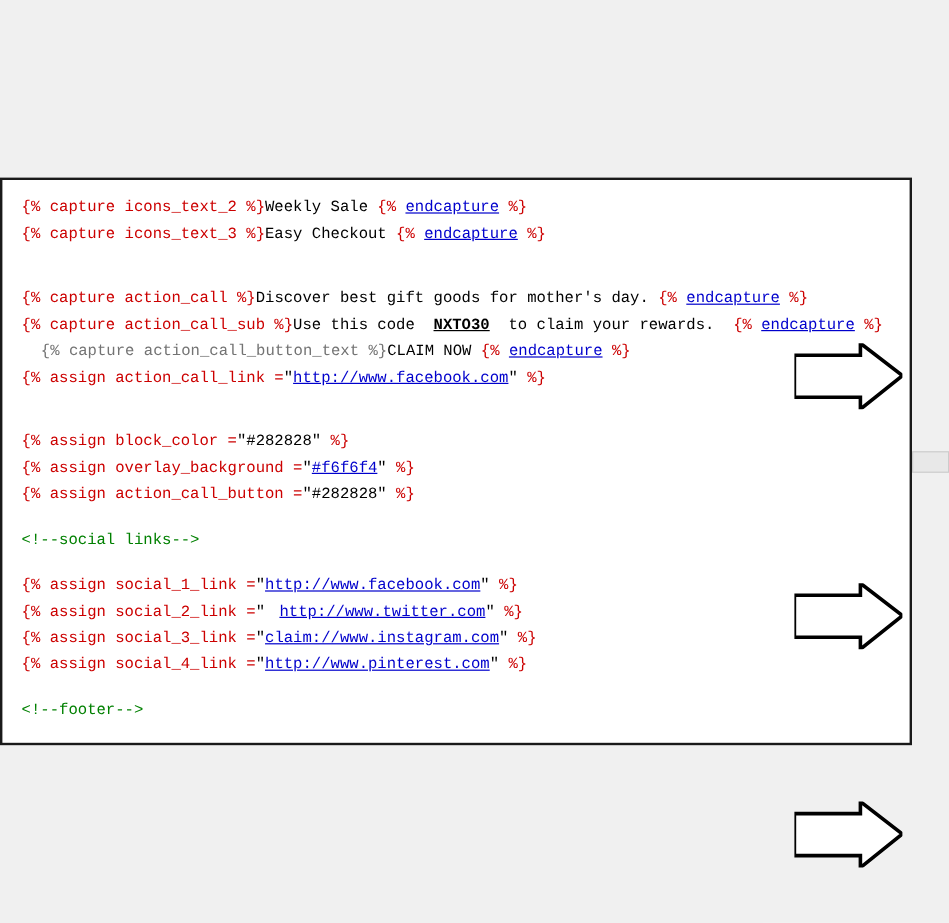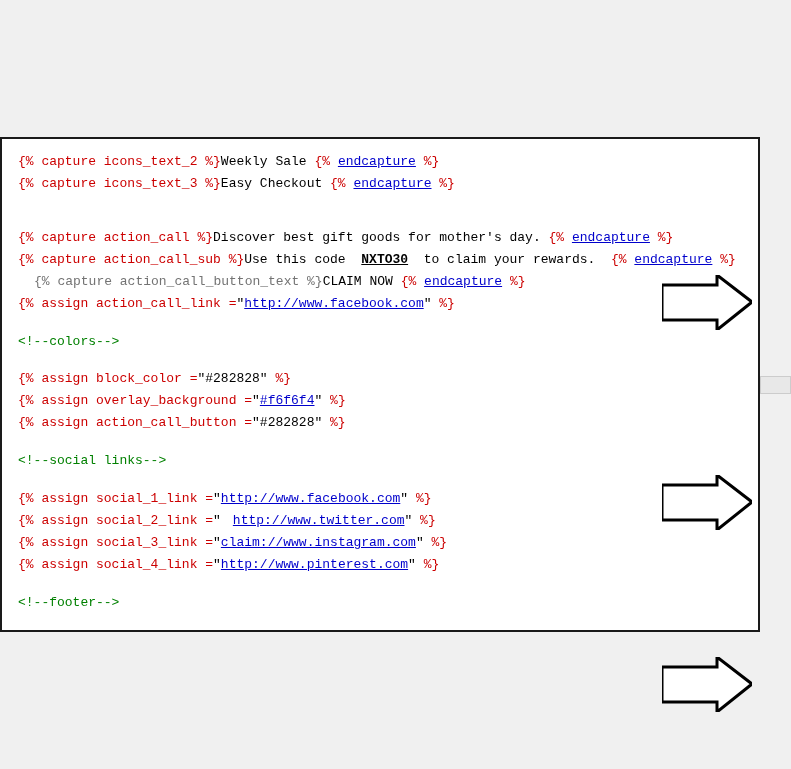--- a/index.html
+++ b/index.html
@@ -71,21 +71,20 @@
 
     <span class="code-line"><span style="color: rgb(204, 0, 0);">{%&nbsp;capture icons_text_2&nbsp;%}</span><span style="color: rgb(0, 0, 0);">Weekly Sale</span><span style="color: rgb(204, 0, 0);"> {%&nbsp;</span><span style="color: rgb(0, 0, 204); text-decoration: underline;">endcapture</span><span style="color: rgb(204, 0, 0);">&nbsp;%}</span></span>
         <span class="code-line"><span style="color: rgb(204, 0, 0);">{%&nbsp;capture icons_text_3&nbsp;%}</span><span style="color: rgb(0, 0, 0);">Easy Checkout</span><span style="color: rgb(204, 0, 0);"> {%&nbsp;</span><span style="color: rgb(0, 0, 204); text-decoration: underline;">endcapture</span><span style="color: rgb(204, 0, 0);">&nbsp;%}</span></span>
         <span class="blank-line"></span>
         <span class="blank-line"></span>
         <span class="code-line"><span style="color: rgb(204, 0, 0);">{%&nbsp;capture action_call&nbsp;%}</span><span style="color: rgb(0, 0, 0);">Discover best gift goods for mother's day.</span><span style="color: rgb(204, 0, 0);"> {%&nbsp;</span><span style="color: rgb(0, 0, 204); text-decoration: underline;">endcapture</span><span style="color: rgb(204, 0, 0);">&nbsp;%}</span></span>
         <span class="code-line"><span style="color: rgb(204, 0, 0);">{%&nbsp;capture action_call_sub&nbsp;%}</span><span style="color: rgb(0, 0, 0);">Use this code <strong> <u>NXTO30</u> </strong> to claim your rewards.</span><span style="color: rgb(204, 0, 0);">  {%&nbsp;</span><span style="color: rgb(0, 0, 204); text-decoration: underline;">endcapture</span><span style="color: rgb(204, 0, 0);">&nbsp;%}</span></span>
         <span class="code-line"><span style="color: #737373; margin-left: 16px;">{%&nbsp;capture action_call_button_text&nbsp;%}</span><span style="color: rgb(0, 0, 0);">CLAIM NOW</span><span style="color: rgb(204, 0, 0);"> {%&nbsp;</span><span style="color: rgb(0, 0, 204); text-decoration: underline;">endcapture</span><span style="color: rgb(204, 0, 0);">&nbsp;%}</span></span>
         <span class="code-line"><span style="color: rgb(204, 0, 0);">{%&nbsp;assign action_call_link =</span><span style="color: rgb(0, 0, 0);">"</span><span style="color: rgb(0, 0, 204); text-decoration: underline;">http://www.facebook.com</span><span style="color: rgb(0, 0, 0);">"</span><span style="color: rgb(204, 0, 0);">&nbsp;%}</span></span>
         <span class="blank-line"></span>
-        <span class="comment-line">&lt;!--colors--&gt;</span>
         <span class="blank-line"></span>
         <span class="code-line"><span style="color: rgb(204, 0, 0);">{%&nbsp;assign block_color =</span><span style="color: rgb(0, 0, 0);">"#282828"</span><span style="color: rgb(204, 0, 0);">&nbsp;%}</span></span>
         <span class="code-line"><span style="color: rgb(204, 0, 0);">{%&nbsp;assign overlay_background =</span><span style="color: rgb(0, 0, 0);">"</span><span style="color: rgb(0, 0, 204); text-decoration: underline;">#f6f6f4</span><span style="color: rgb(0, 0, 0);">"</span><span style="color: rgb(204, 0, 0);">&nbsp;%}</span></span>
         <span class="code-line"><span style="color: rgb(204, 0, 0);">{%&nbsp;assign action_call_button =</span><span style="color: rgb(0, 0, 0);">"#282828"</span><span style="color: rgb(204, 0, 0);">&nbsp;%}</span></span>
         <span class="blank-line"></span>
         <span class="comment-line">&lt;!--social links--&gt;</span>
         <span class="blank-line"></span>
         <span class="code-line"><span style="color: rgb(204, 0, 0);">{%&nbsp;assign social_1_link =</span><span style="color: rgb(0, 0, 0);">"</span><span style="color: rgb(0, 0, 204); text-decoration: underline;">http://www.facebook.com</span><span style="color: rgb(0, 0, 0);">"</span><span style="color: rgb(204, 0, 0);">&nbsp;%}</span></span>
         <span class="code-line"><span style="color: rgb(204, 0, 0);">{%&nbsp;assign social_2_link =</span><span style="color: rgb(0, 0, 0);">"</span><span style="color: rgb(0, 0, 204); text-decoration: underline; margin-left: 12px;">http://www.twitter.com</span><span style="color: rgb(0, 0, 0);">"</span><span style="color: rgb(204, 0, 0);">&nbsp;%}</span></span>
         <span class="code-line"><span style="color: rgb(204, 0, 0);">{%&nbsp;assign social_3_link =</span><span style="color: rgb(0, 0, 0);">"</span><span style="color: rgb(0, 0, 204); text-decoration: underline;">claim://www.instagram.com</span><span style="color: rgb(0, 0, 0);">"</span><span style="color: rgb(204, 0, 0);">&nbsp;%}</span></span>

